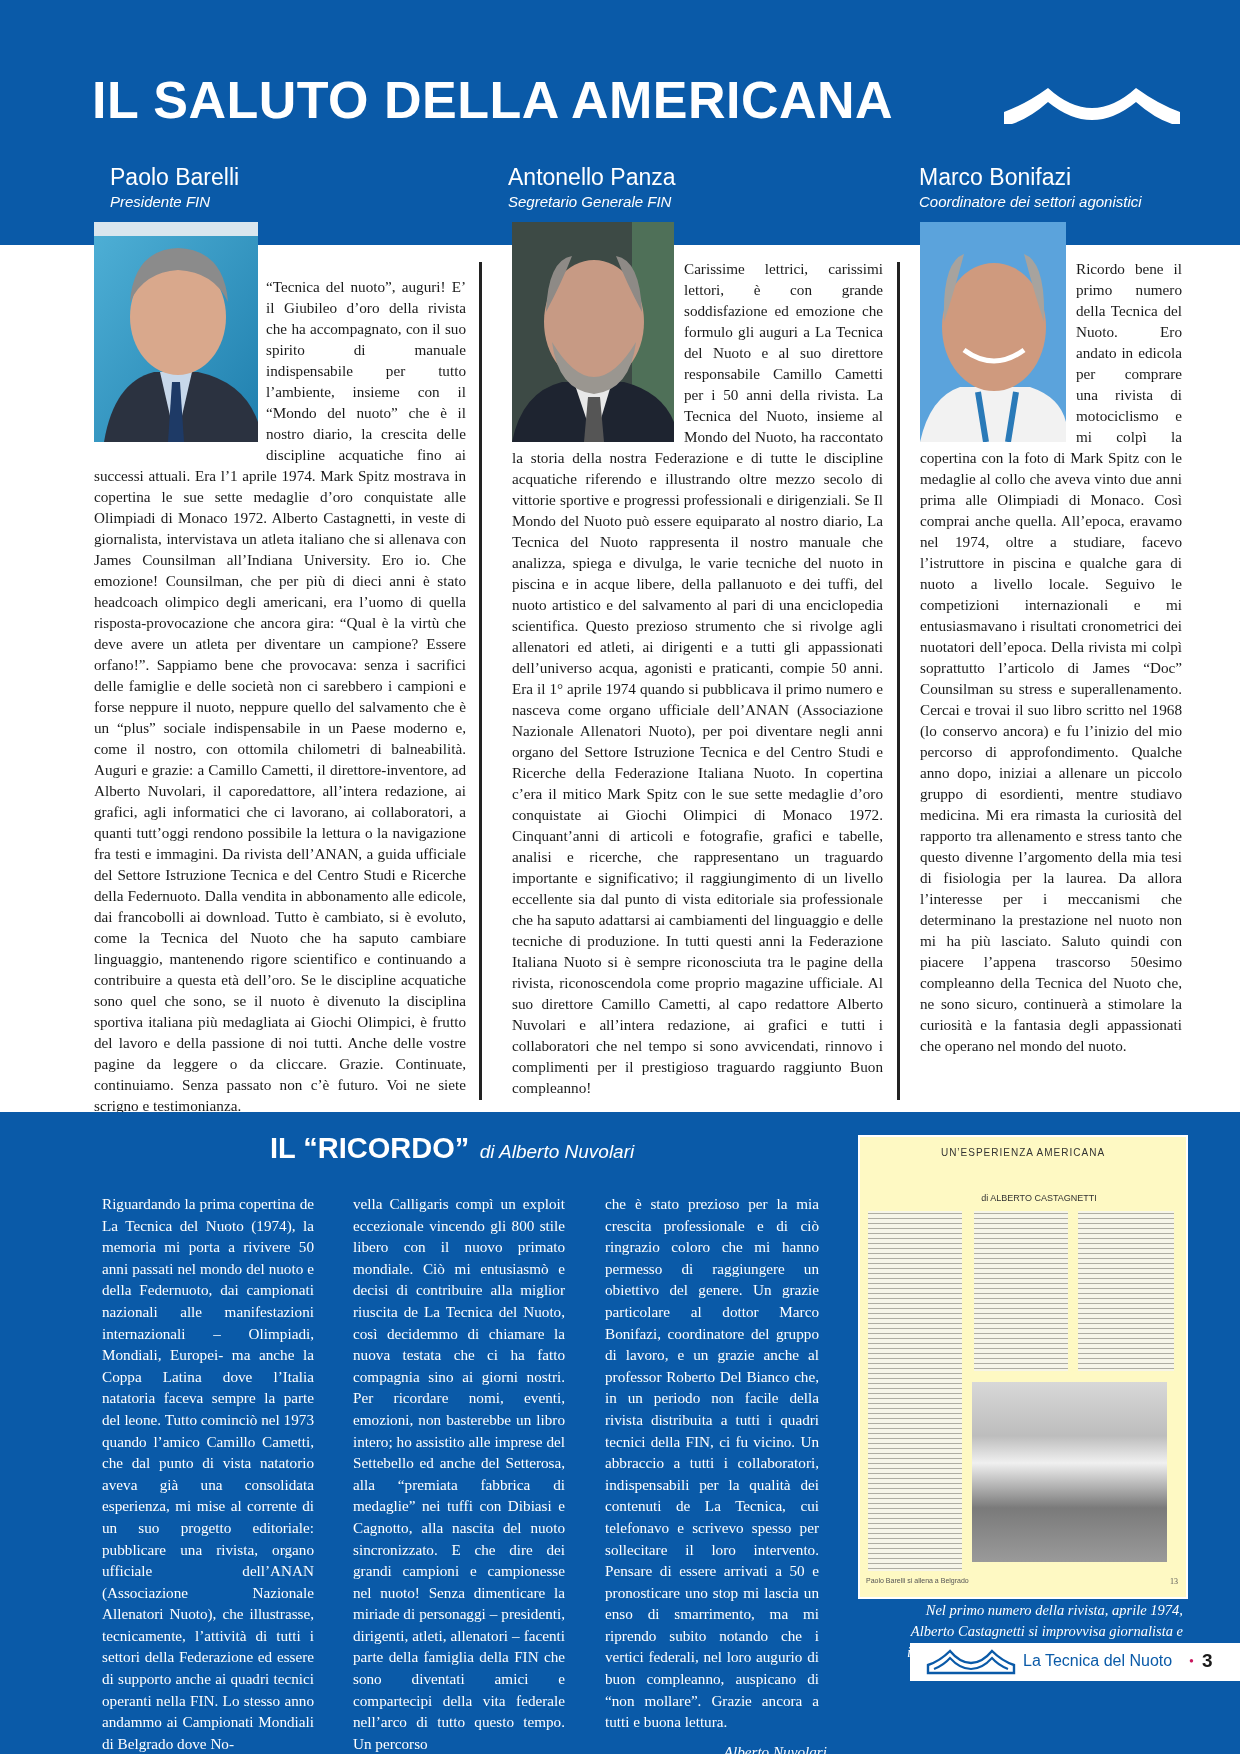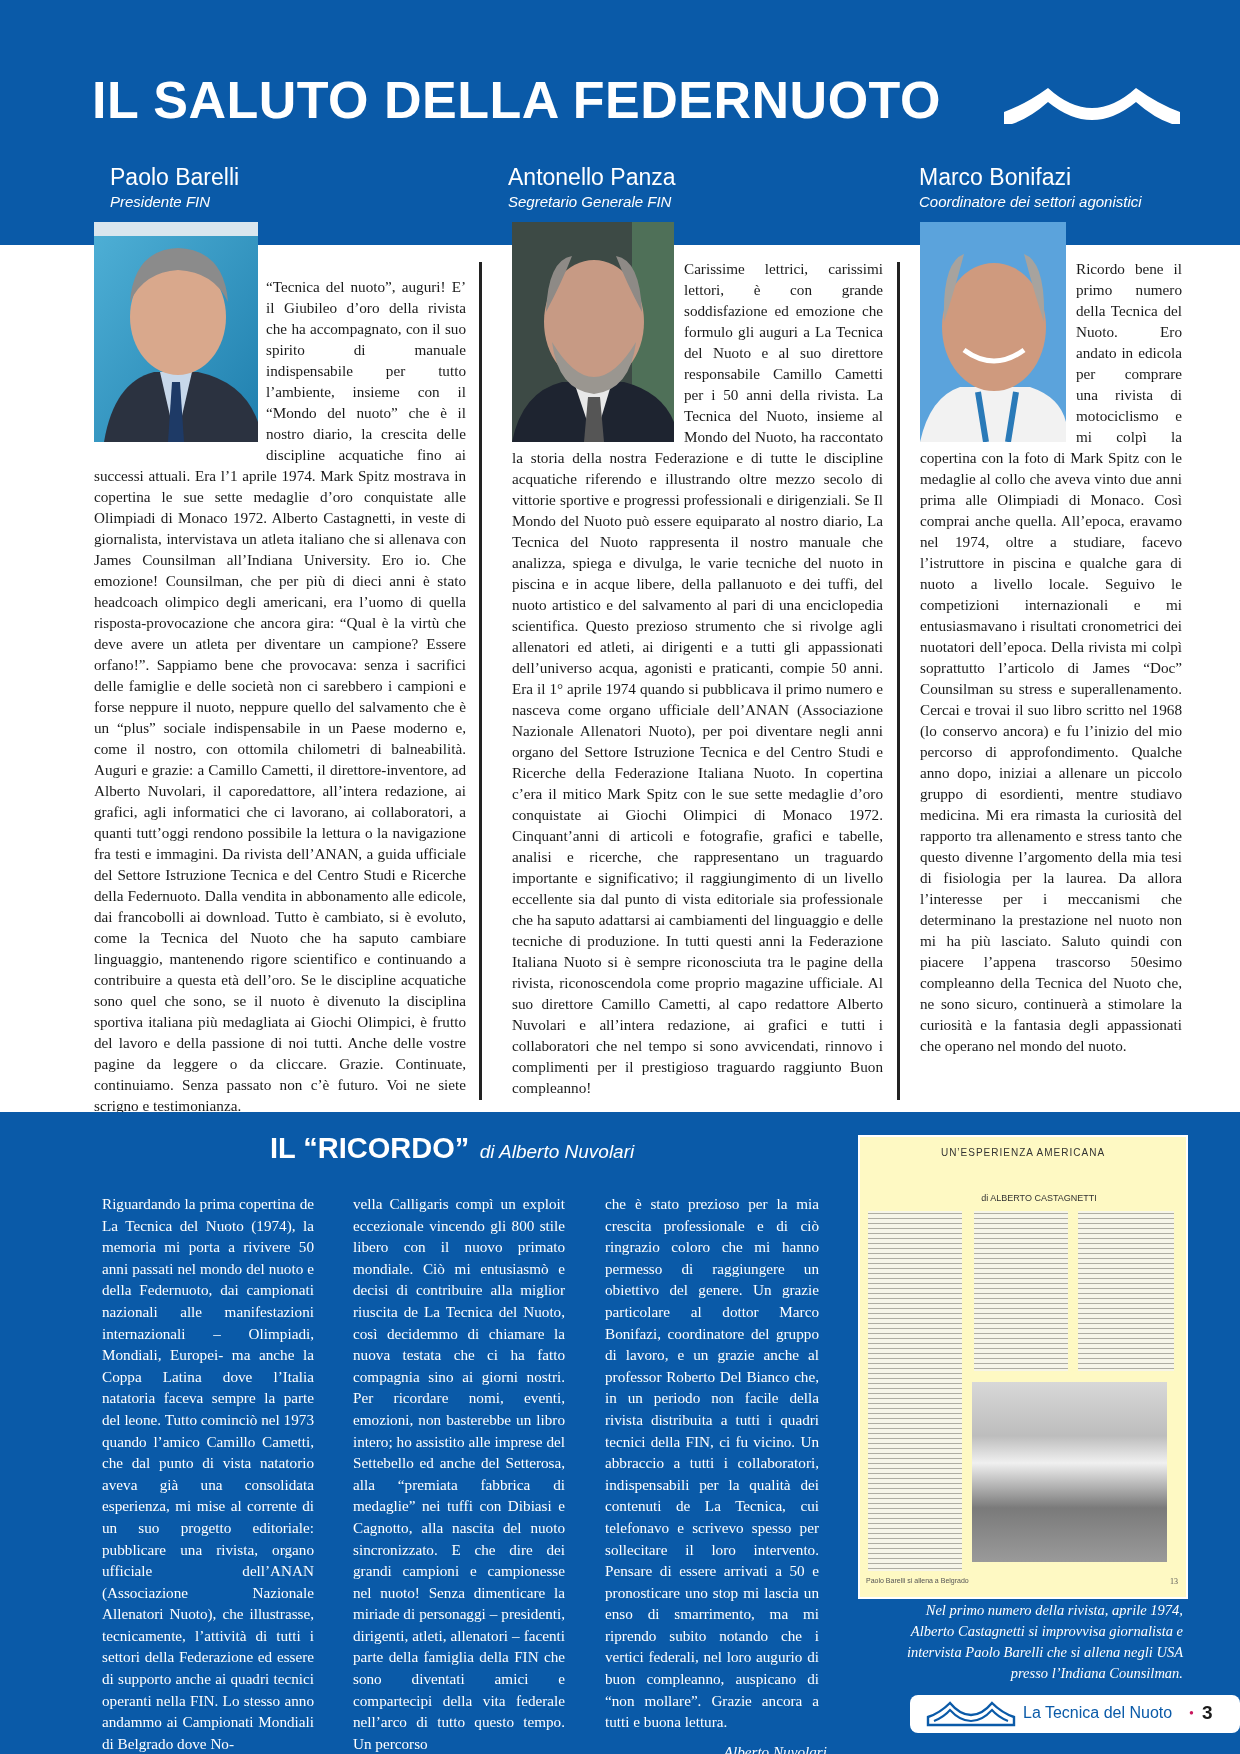--- a/index.html
+++ b/index.html
@@ -27,31 +27,31 @@
   .signature { text-align: right; font-style: italic; display: block; }
   .clipping { position: absolute; left: 858px; top: 1135px; width: 326px; height: 460px; background: #fef9c3; border: 2px solid #ffffff; }
   .clip-kicker { position: absolute; left: 0; width: 100%; top: 10px; text-align: center; font-family: "Liberation Sans", sans-serif; font-size: 10px; letter-spacing: 1px; color: #333; }
   .clip-headline { position: absolute; left: 6px; right: 6px; top: 26px; text-align: center; font-family: "Liberation Sans", sans-serif; font-weight: 700; font-size: 21px; color: #2a2a2a; letter-spacing: -0.5px; border-top: 1px solid #555; padding-top: 2px; }
   .clip-byline { position: absolute; left: 16px; width: 100%; top: 56px; text-align: center; font-family: "Liberation Sans", sans-serif; font-size: 9px; color: #333; }
   .clip-text { position: absolute; background: repeating-linear-gradient(#f4f4f2 0 2px, #9a9a9a 2px 3px, #f4f4f2 3px 5px); opacity: 0.8; }
   .clip-photo { position: absolute; left: 112px; top: 245px; width: 195px; height: 180px; background: linear-gradient(#d8d8d8 0%, #bdbdbd 30%, #f0f0f0 45%, #7a7a7a 70%, #9a9a9a 100%); }
   .clip-caption { position: absolute; left: 6px; top: 440px; font-size: 7px; color: #555; font-family: "Liberation Sans", sans-serif; }
   .clip-pageno { position: absolute; right: 8px; top: 440px; font-size: 8px; color: #555; }
   .caption { position: absolute; left: 880px; top: 1600px; width: 303px; color: #fff; font-style: italic; font-size: 14.5px; line-height: 21px; text-align: right; }
-  .footer-box { position: absolute; left: 910px; top: 1695px; width: 330px; height: 38px; background: #ffffff; border-radius: 8px; }
+  .footer-box { position: absolute; left: 910px; top: 1643px; width: 330px; height: 38px; background: #ffffff; }
   .footer-wave { position: absolute; left: 16px; top: 6px; width: 90px; height: 26px; }
   .footer-name { position: absolute; left: 113px; top: 9px; font-family: "Liberation Sans", sans-serif; font-size: 16px; color: #0a5aa8; }
   .footer-dot { position: absolute; left: 279px; top: 11px; font-size: 14px; color: #c8175d; }
   .footer-page { position: absolute; left: 292px; top: 7px; font-family: "Liberation Sans", sans-serif; font-weight: 700; font-size: 19px; color: #1a1a1a; }
 </style>
 </head>
 <body>
 
 <div class="top-band"></div>
-<h1 class="main-title">IL SALUTO DELLA FEDERNUOTO</h1>
+<h1 class="main-title">IL SALUTO DELLA AMERICANA</h1>
 <svg class="logo-wave" viewBox="0 0 176 40">
   <path d="M0 38 L0 26 Q22 18 44 2 Q66 22 88 22 Q110 22 132 2 Q154 18 176 26 L176 38 L168 38 Q150 32 132 16 Q110 34 88 34 Q66 34 44 16 Q26 32 8 38 Z" fill="#ffffff"></path>
 </svg>
 
 <div class="author" style="left:94px; top:166px;margin-left:16px;">
   <span class="name">Paolo Barelli</span>
   <span class="role">Presidente FIN</span>
 </div>
 
 <div class="author" style="left:508px; top:166px;">

